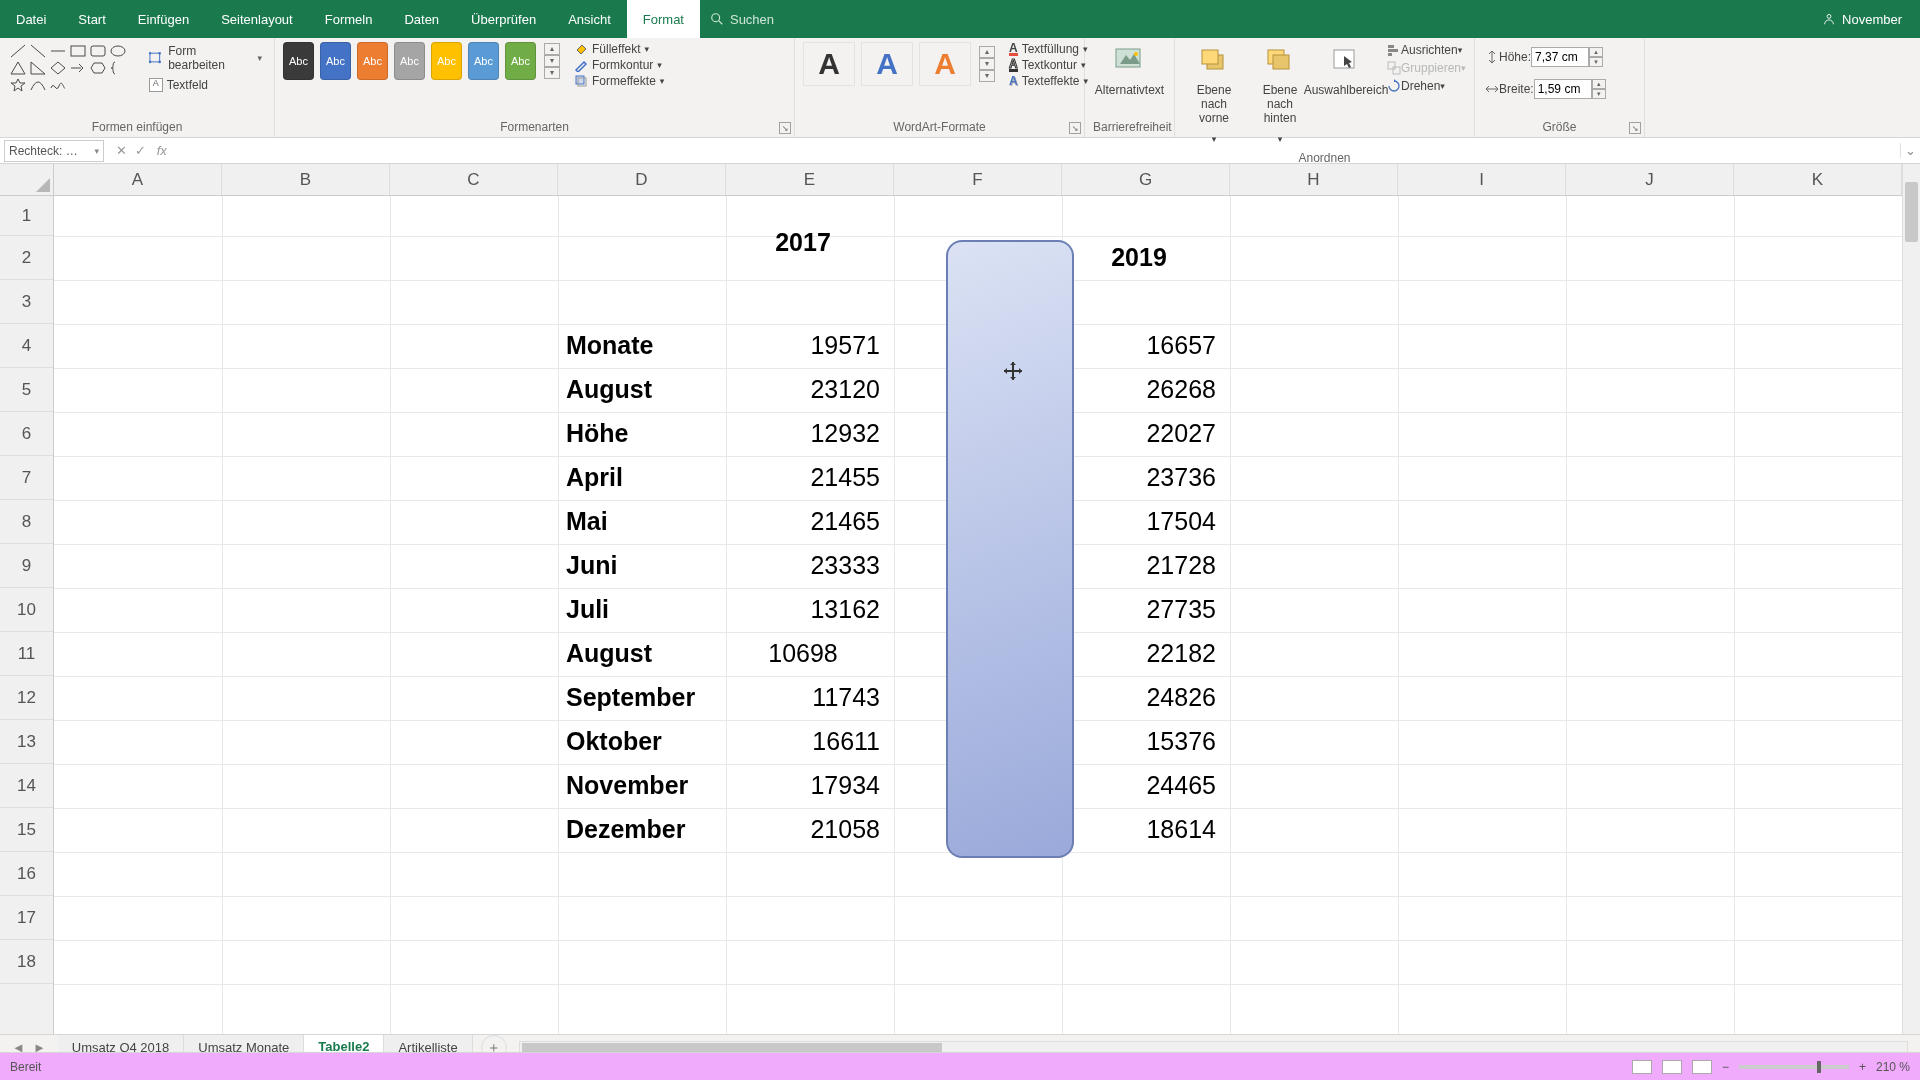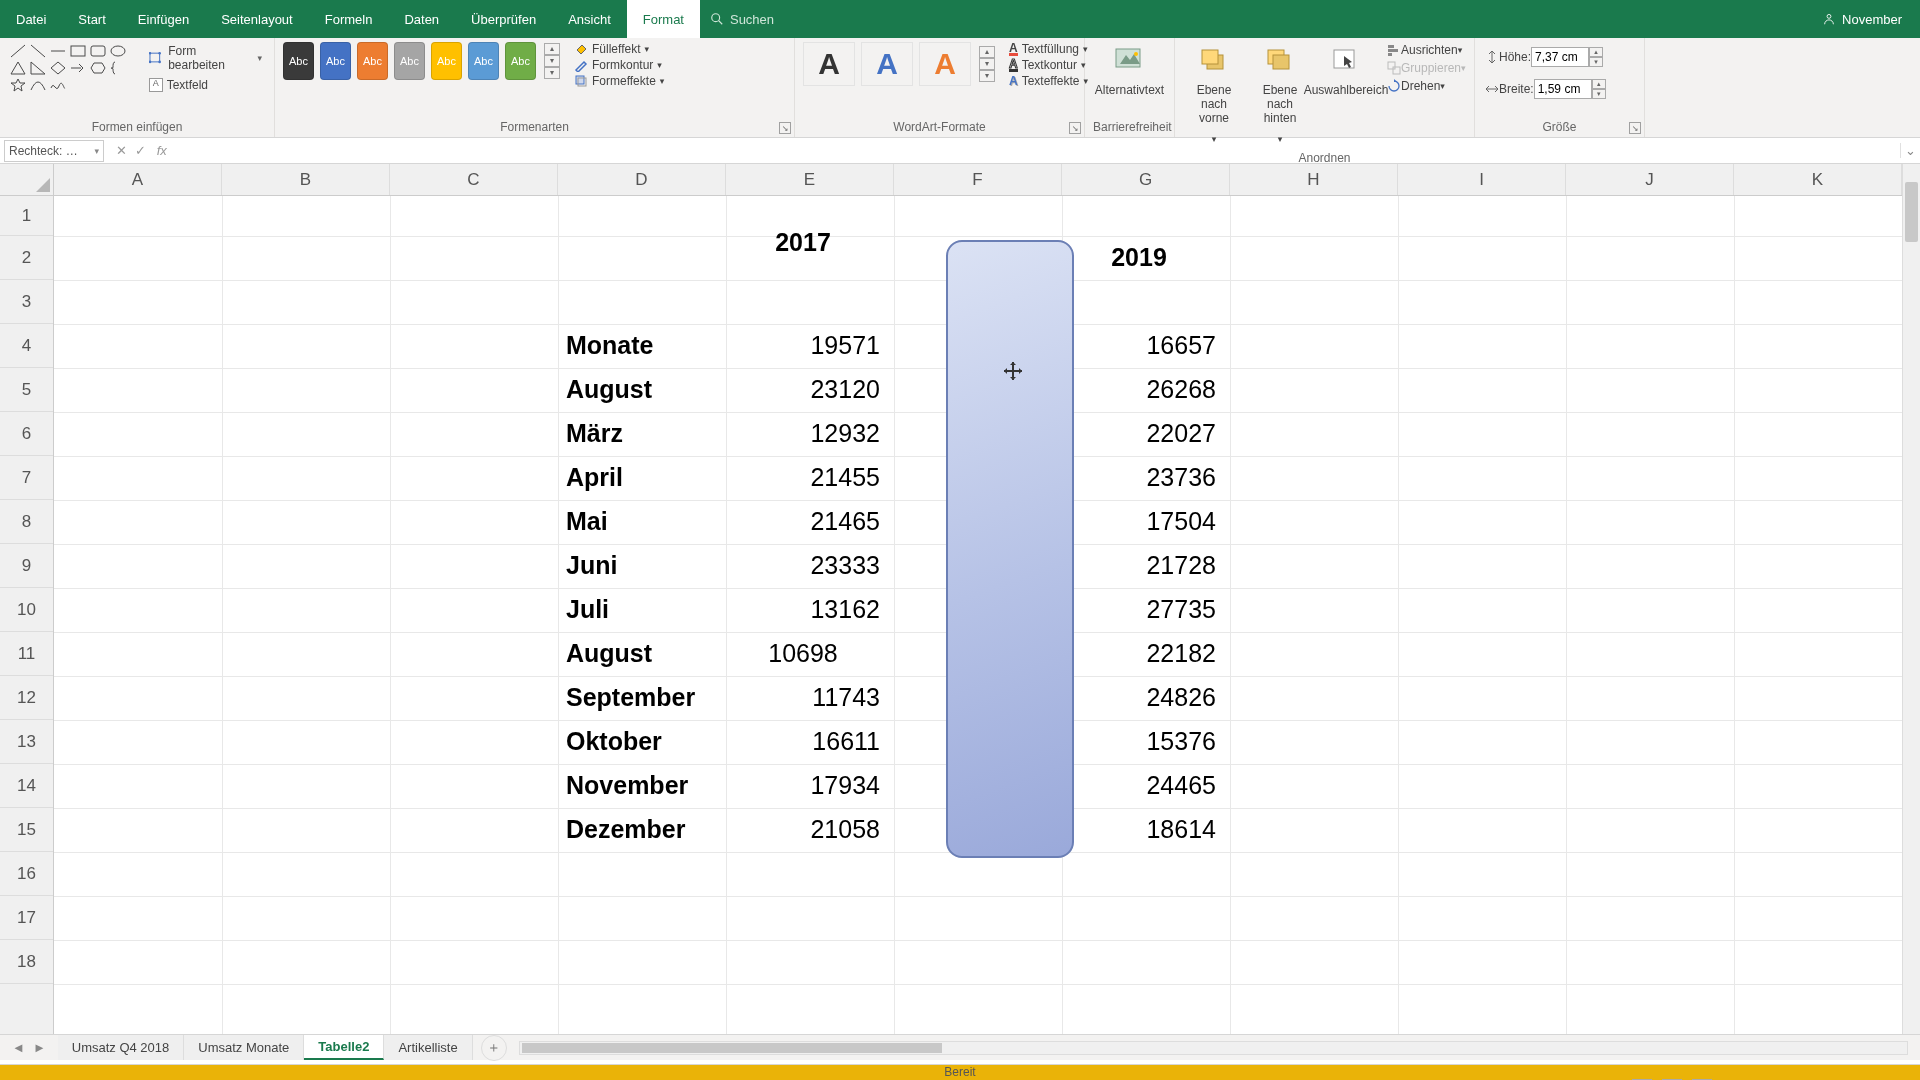--- a/index.html
+++ b/index.html
@@ -95,21 +95,21 @@
 .sheet-tabs{position:absolute;left:0;right:0;bottom:20px;height:26px;background:#f3f2f1;border-top:1px solid #d6d6d6;display:flex;align-items:center;}
 .tab-nav{display:flex;gap:8px;padding:0 12px;color:#888;}
 .tabs{display:flex;height:100%;}
 .tab{padding:0 14px;display:flex;align-items:center;font-size:13px;color:#444;border-right:1px solid #ddd;background:#efefef;cursor:pointer;}
 .tab.active{background:#fff;border-bottom:2px solid #1a7a4d;font-weight:600;color:#1a7a4d;}
 .tab-add{width:26px;height:26px;display:flex;align-items:center;justify-content:center;color:#777;border:1px solid #ddd;border-radius:50%;margin-left:8px;font-size:14px;}
 .hscroll{flex:1;margin:0 12px;height:14px;background:#f0f0f0;border:1px solid #ddd;position:relative;}
 .hscroll .th{position:absolute;left:2px;top:1px;bottom:1px;width:420px;background:#c8c8c8;}
 
 
-.status{position:absolute;left:0;right:0;bottom:0;height:16px;background:#eab308;border-top:1px solid #d6d6d6;display:flex;align-items:center;font-size:12px;color:#555;padding:0 10px;flex-direction:column;}
+.status{position:absolute;left:0;right:0;bottom:0;height:28px;background:#f0abfc;border-top:1px solid #d6d6d6;display:flex;align-items:center;font-size:12px;color:#555;padding:0 10px;}
 .status .right{margin-left:auto;display:flex;align-items:center;gap:10px;}
 .view-btn{width:20px;height:14px;border:1px solid #aaa;background:#fff;}
 .zoom-slider{width:110px;height:4px;background:#ccc;position:relative;}
 .zoom-slider .kn{position:absolute;top:-4px;left:78px;width:4px;height:12px;background:#666;}
 .disabled { color:#b8b8b8 !important; }
 </style>
 </head>
 <body>
 
 <div class="titlebar">
@@ -506,21 +506,21 @@
       <div class="gline-v" style="left: 1008px;"></div>
       <div class="gline-v" style="left: 1176px;"></div>
       <div class="gline-v" style="left: 1344px;"></div>
       <div class="gline-v" style="left: 1512px;"></div>
       <div class="gline-v" style="left: 1680px;"></div>
       <div class="gline-v" style="left: 1848px;"></div>
       <div class="cell-text bold" style="left: 672px; top: 32px; width: 168px; text-align: center; padding-right: 14px; z-index: 2;">2017</div>
       <div class="cell-text bold" style="left: 1008px; top: 47px; width: 168px; text-align: center; padding-right: 14px; z-index: 2;">2019</div>
       <div class="cell-text bold" style="left: 512px; top: 135px; z-index: 2;">Monate</div>
       <div class="cell-text bold" style="left: 512px; top: 179px; z-index: 2;">August</div>
-      <div class="cell-text bold" style="left: 512px; top: 223px; z-index: 2;">März</div>
+      <div class="cell-text bold" style="left: 512px; top: 223px; z-index: 2;">Höhe</div>
       <div class="cell-text bold" style="left: 512px; top: 267px; z-index: 2;">April</div>
       <div class="cell-text bold" style="left: 512px; top: 311px; z-index: 2;">Mai</div>
       <div class="cell-text bold" style="left: 512px; top: 355px; z-index: 2;">Juni</div>
       <div class="cell-text bold" style="left: 512px; top: 399px; z-index: 2;">Juli</div>
       <div class="cell-text bold" style="left: 512px; top: 443px; z-index: 2;">August</div>
       <div class="cell-text bold" style="left: 512px; top: 487px; z-index: 2;">September</div>
       <div class="cell-text bold" style="left: 512px; top: 531px; z-index: 2;">Oktober</div>
       <div class="cell-text bold" style="left: 512px; top: 575px; z-index: 2;">November</div>
       <div class="cell-text bold" style="left: 512px; top: 619px; z-index: 2;">Dezember</div>
       <div class="cell-text" style="left: 672px; top: 135px; width: 168px; text-align: right; padding-right: 14px; z-index: 2;">19571</div>

